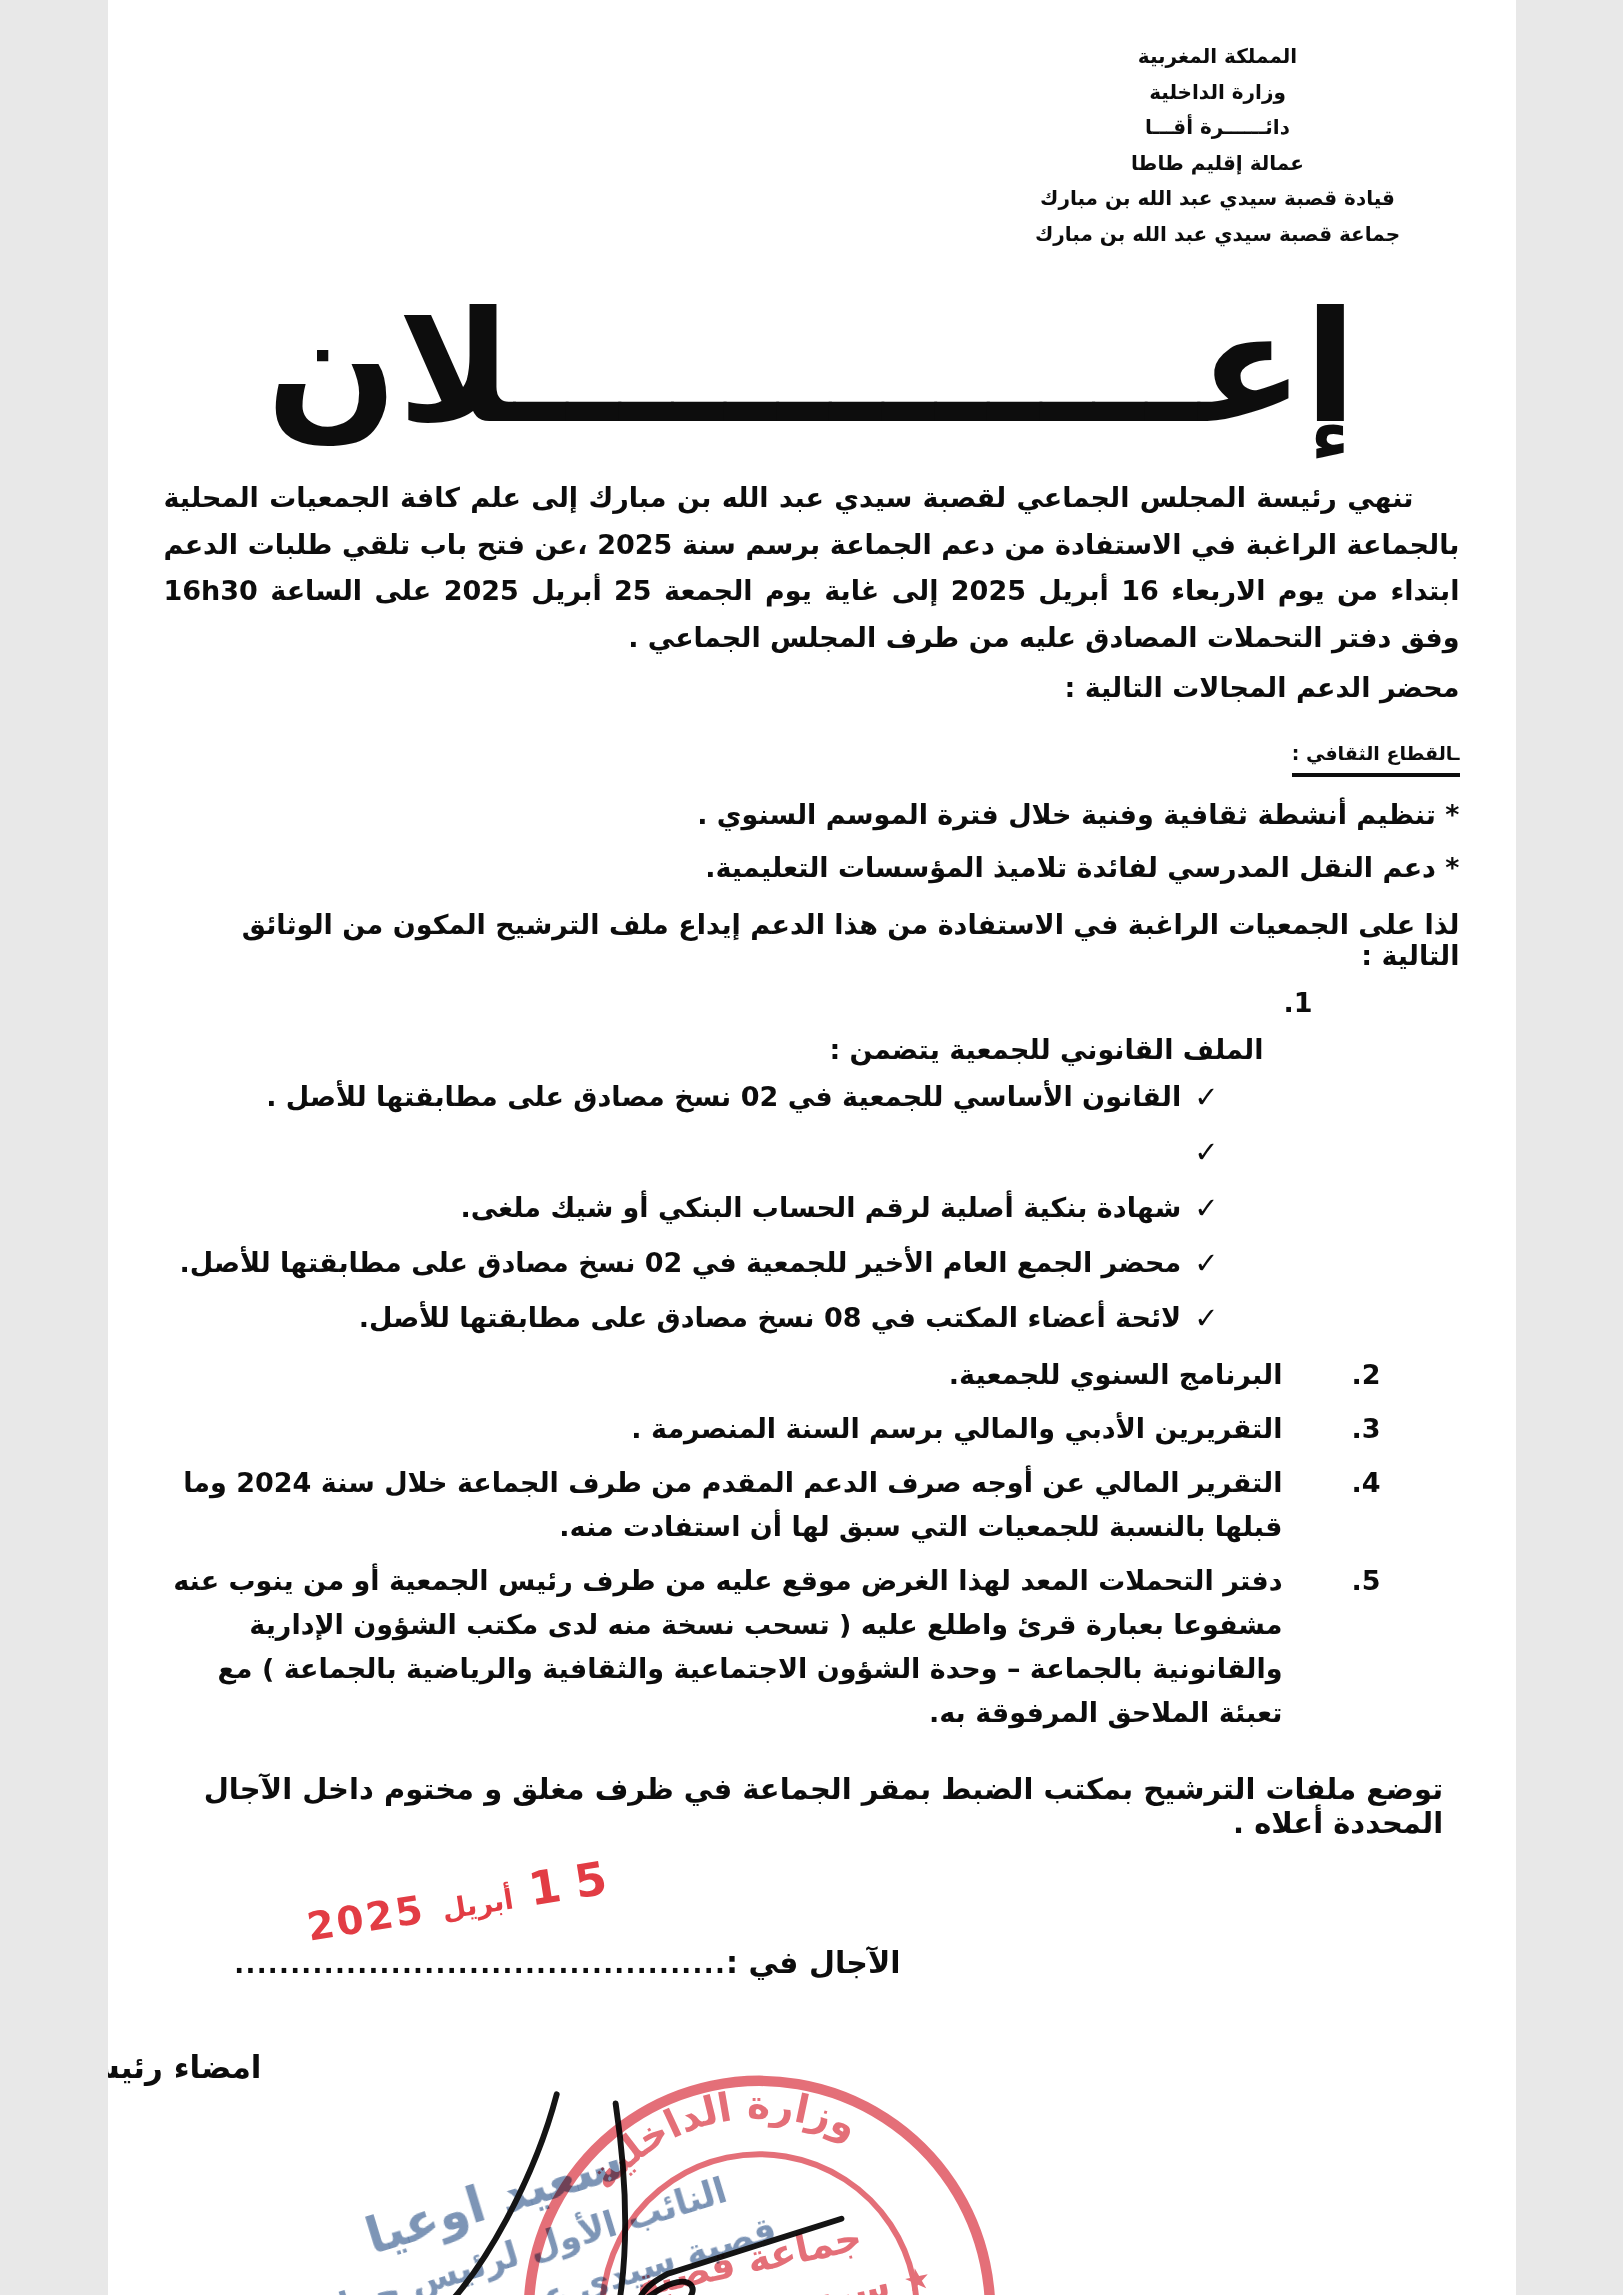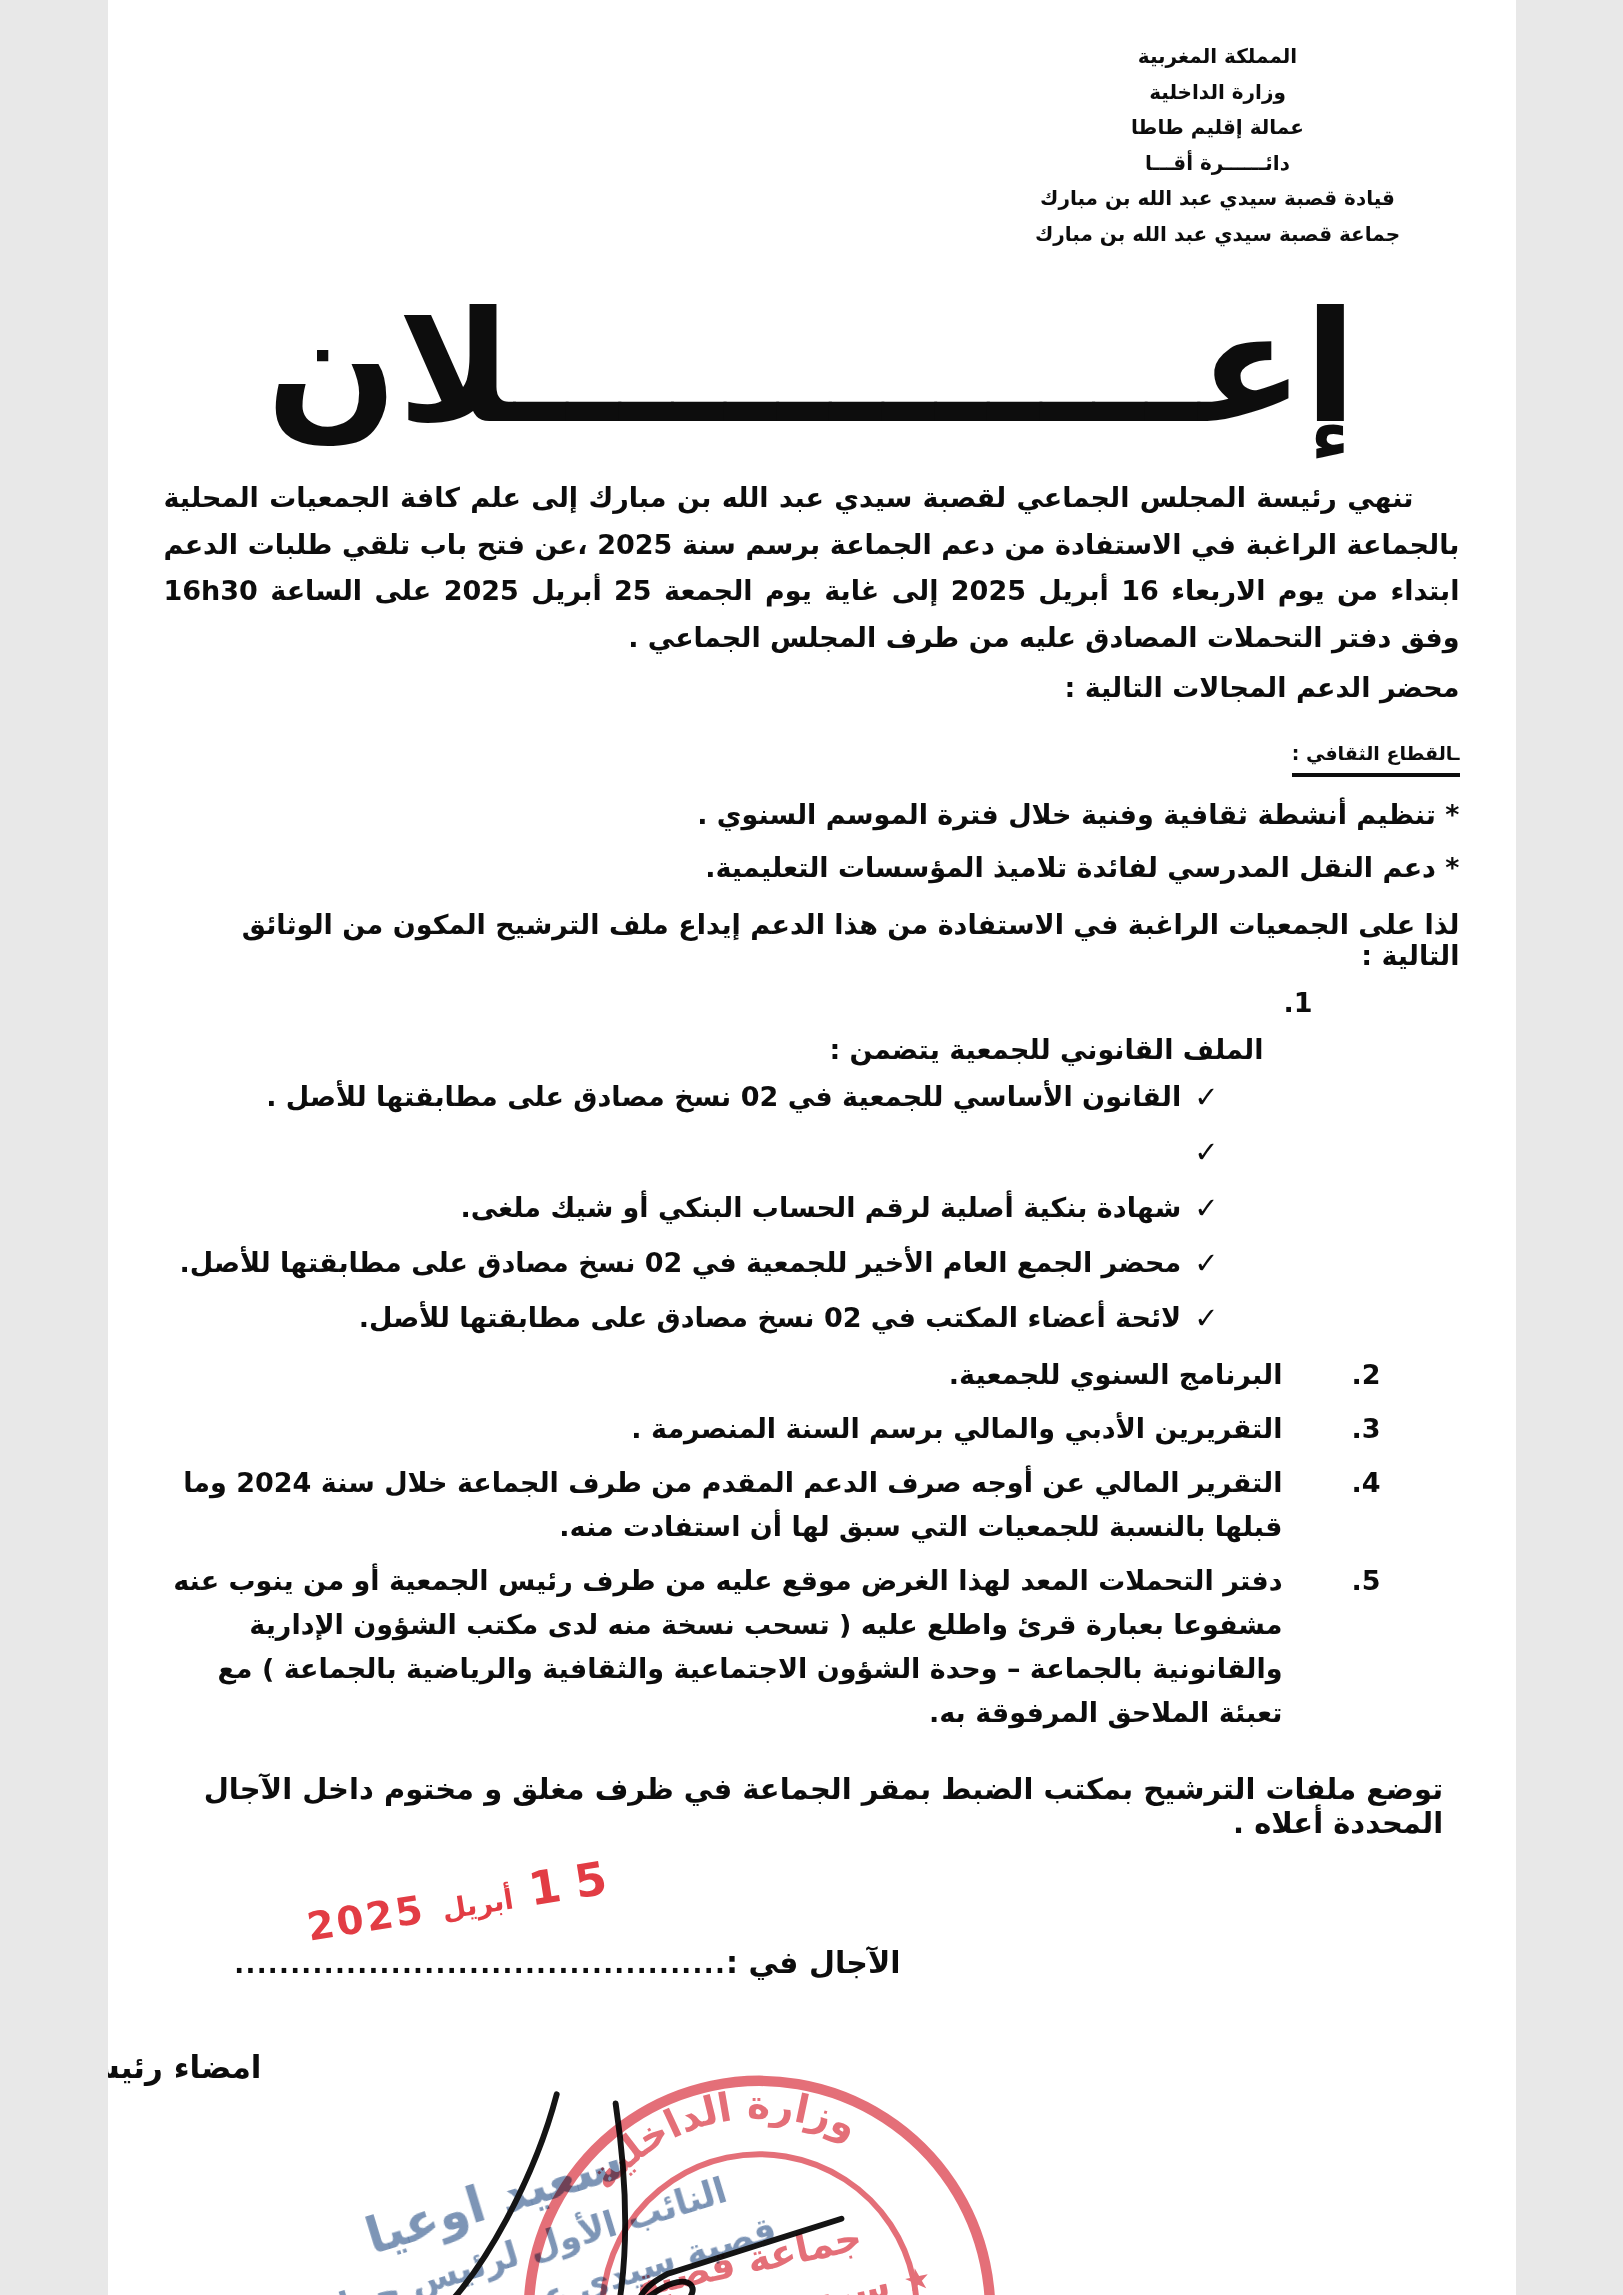--- a/index.html
+++ b/index.html
@@ -143,22 +143,22 @@
 </style>
 </head>
 <body>
 
 <div class="page">
   <div class="content">
 
     <div class="admin-header">
       <div>المملكة المغربية</div>
       <div>وزارة الداخلية</div>
+      <div>دائــــــرة أقـــا</div>
       <div>عمالة إقليم طاطا</div>
-      <div>دائــــــرة أقـــا</div>
       <div>قيادة قصبة سيدي عبد الله بن مبارك</div>
       <div>جماعة قصبة سيدي عبد الله بن مبارك</div>
     </div>
 
     <div class="big-title">إعـــــــــــــلان</div>
 
     <p class="intro-par">تنهي رئيسة المجلس الجماعي لقصبة سيدي عبد الله بن مبارك إلى علم كافة الجمعيات المحلية بالجماعة الراغبة في الاستفادة من دعم الجماعة برسم سنة 2025 ،عن فتح باب تلقي طلبات الدعم ابتداء من يوم الاربعاء 16 أبريل 2025 إلى غاية يوم الجمعة 25 أبريل 2025 على الساعة 16h30 وفق دفتر التحملات المصادق عليه من طرف المجلس الجماعي .</p>
     <p class="lead-in">محضر الدعم المجالات التالية :</p>
 
     <div>
@@ -188,21 +188,21 @@
       <div class="check-row">
         <span class="check-icon">✓</span>
         <span>شهادة بنكية أصلية لرقم الحساب البنكي أو شيك ملغى.</span>
       </div>
       <div class="check-row">
         <span class="check-icon">✓</span>
         <span>محضر الجمع العام الأخير للجمعية في 02 نسخ مصادق على مطابقتها للأصل.</span>
       </div>
       <div class="check-row">
         <span class="check-icon">✓</span>
-        <span>لائحة أعضاء المكتب في 02 نسخ مصادق على مطابقتها للأصل.</span>
+        <span>لائحة أعضاء المكتب في 08 نسخ مصادق على مطابقتها للأصل.</span>
       </div>
 
       <div class="req-item tabbed">
         <span class="req-num">2.</span>
         <span>البرنامج السنوي للجمعية.</span>
       </div>
       <div class="req-item tabbed">
         <span class="req-num">3.</span>
         <span>التقريرين الأدبي والمالي برسم السنة المنصرمة .</span>
       </div>

